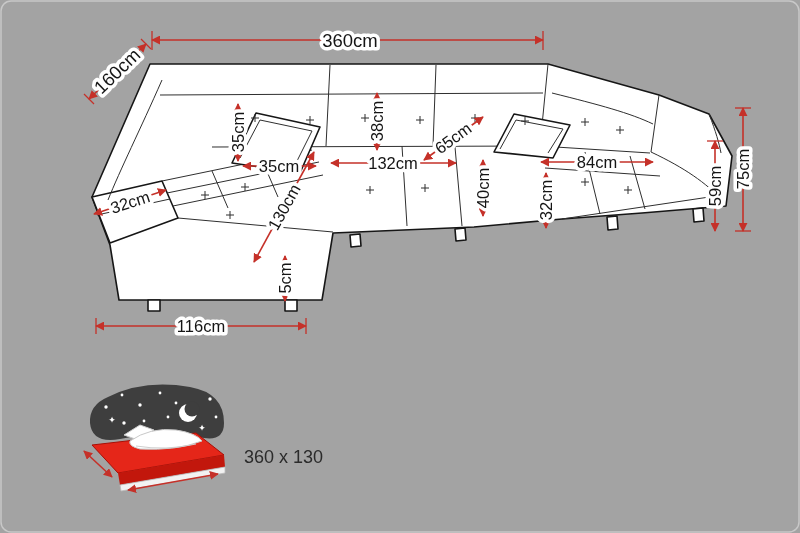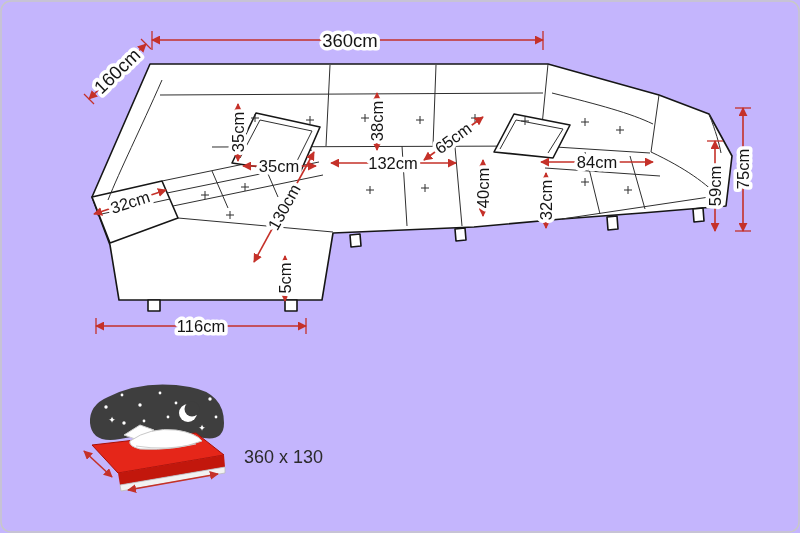--- a/index.html
+++ b/index.html
@@ -1,16 +1,16 @@
 <!DOCTYPE html>
 <html style="--dim-red: #c53129; --outline: #161616; --bed-dark: #3e3e3e; --bed-red: #e52619;"><head>
 <meta charset="utf-8">
 <style>
   html,body{margin:0;padding:0;background:#ffffff;}
-  .canvas{width:800px;height:533px;position:relative;background:#c4b5fd;overflow:hidden;
+  .canvas{width:800px;height:533px;position:relative;background:#a3a3a3;overflow:hidden;
           font-family:"Liberation Sans", sans-serif;}
   svg{display:block;}
   .dline{stroke:var(--dim-red,#c53129);stroke-width:1.6;fill:none;}
   .dtick{stroke:var(--dim-red,#c53129);stroke-width:1.3;}
   .sofa{stroke:var(--outline,#161616);stroke-width:1.6;fill:#ffffff;stroke-linejoin:round;stroke-linecap:round;}
   .seam{stroke:#2f2f2f;stroke-width:1;fill:none;}
   .tuft{stroke:#2f2f2f;stroke-width:1;fill:none;}
   .dim{font-family:"Liberation Sans",sans-serif;font-size:16.5px;fill:#151515;
        text-anchor:middle;dominant-baseline:central;
        paint-order:stroke;stroke:#ffffff;stroke-width:7px;stroke-linejoin:round;}

